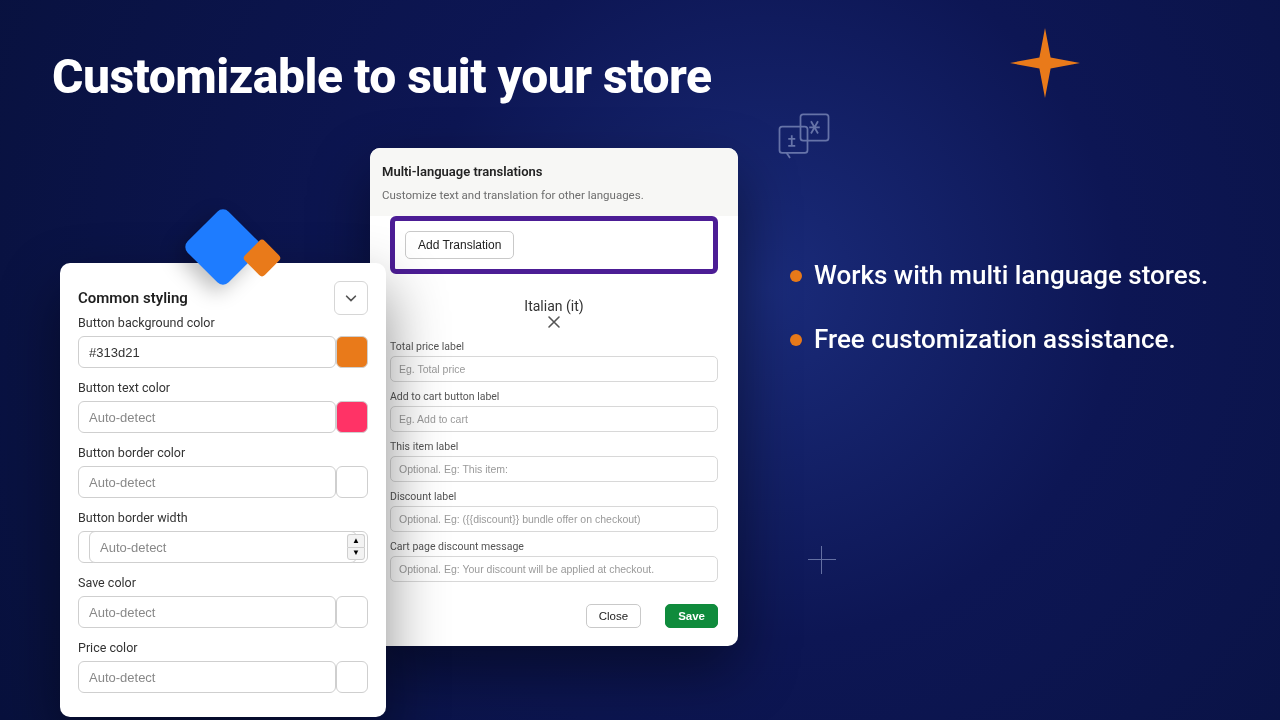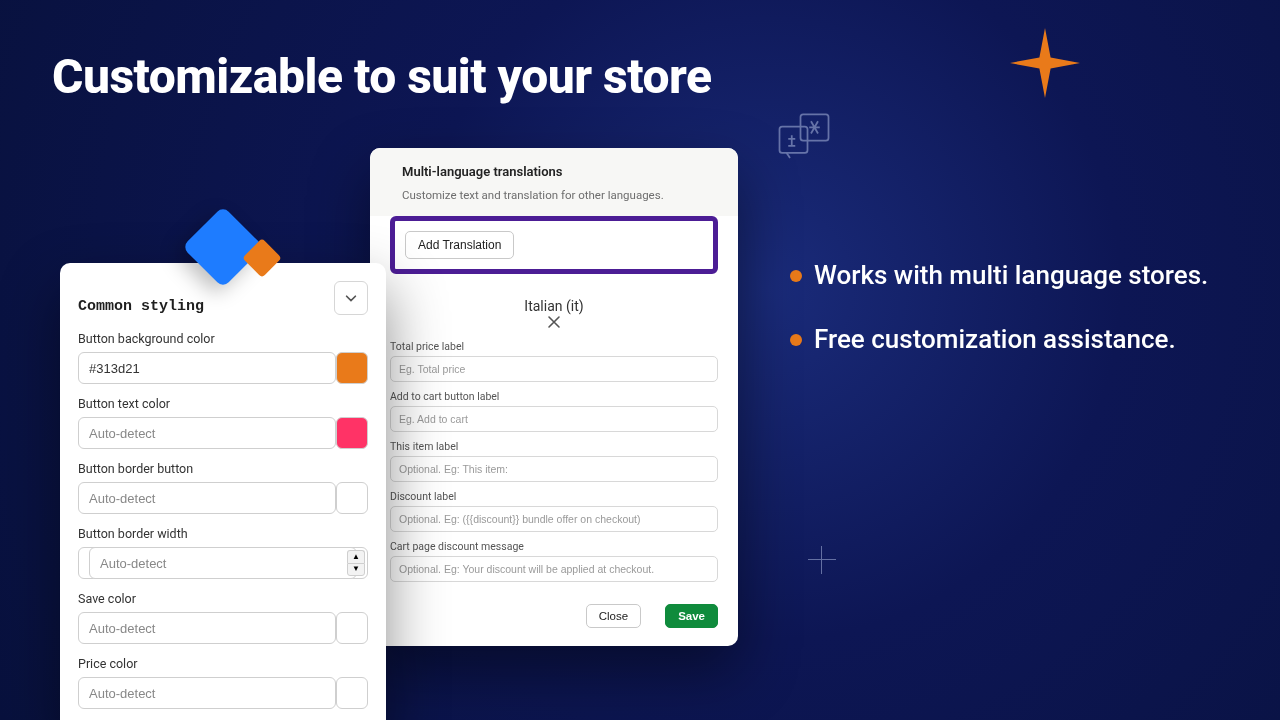--- a/index.html
+++ b/index.html
@@ -58,21 +58,21 @@
 
   
   .panel {
     position:absolute; background:#fff; color:#222; border-radius:10px;
     box-shadow: 0 25px 60px rgba(0,0,0,.45);
   }
   .panel.styling { top:263px; left:60px; width:326px; padding:18px 18px 24px; z-index:2; }
   .panel.translations { top:148px; left:370px; width:368px; z-index:1; }
 
   
-  .styling .hdr { display:flex; justify-content:space-between; align-items:flex-end; margin-bottom:16px;font-family:Liberation Mono, monospace;}
+  .styling .hdr { display:flex; justify-content:space-between; align-items:center; }
   .styling .hdr .title { font-size:15px; font-weight:600; color:#1f1f1f;}
   .collapse-btn {
     width:34px; height:34px; border:1px solid #d6d6d6; border-radius:6px;
     display:flex; align-items:center; justify-content:center; background:#fff; cursor:pointer;
   }
   .collapse-btn svg{width:14px;height:14px;}
   .field { margin-bottom:12px; }
   .field label { display:block; font-size:12.5px; color:#333; margin-bottom:6px; }
   .input-row { display:flex; gap:0; }
   .input-row input[type=text], .input-row .num-wrap {
@@ -82,21 +82,21 @@
   .input-row input::placeholder{color:#888;}
   .swatch { width:32px; height:32px; border:1px solid #cfcfcf; border-radius:6px; flex:none;}
   .num-wrap{ position:relative; display:flex; align-items:center;}
   .num-wrap input{ border:none; width:100%; height:100%; outline:none; font-size:13px; color:#666; background:transparent;}
   .num-steps{ position:absolute; right:2px; top:2px; bottom:2px; width:18px; display:flex; flex-direction:column;}
   .num-steps button{ flex:1; border:1px solid #cfcfcf; background:#f3f3f3; font-size:8px; line-height:1; padding:0; cursor:pointer;}
   .num-steps button:first-child{border-bottom:none; border-radius:3px 3px 0 0;}
   .num-steps button:last-child{border-radius:0 0 3px 3px;}
 
   
-  .translations .sec { padding:16px 32px 12px; }
+  .translations .sec { padding:16px 12px 12px; }
   .translations .sec.shade { background:#f7f7f5; border-radius:10px 10px 0 0;}
   .translations .sec .stitle { font-size:13px; font-weight:600; color:#222; margin-bottom:8px;}
   .translations .sec .sdesc { font-size:11.5px; color:#6e6e6e; line-height:1.5;}
   .translations .addbar { padding:0 20px 10px;}
   .translations .addbar-inner{ border:5px solid #4c1d95; border-radius:6px; padding:10px;}
   .btn {
     display:inline-flex; align-items:center; justify-content:center;
     border:1px solid #c9c9c9; background:#fff; color:#222; font-size:12px;
     padding:6px 12px; border-radius:5px; cursor:pointer;
   }
@@ -169,21 +169,21 @@
 
   <div class="field">
     <label>Button text color</label>
     <div class="input-row">
       <input type="text" placeholder="Auto-detect" style="">
       <div class="swatch" style="background:#ff3366"></div>
     </div>
   </div>
 
   <div class="field">
-    <label>Button border button</label>
+    <label>Button border color</label>
     <div class="input-row">
       <input type="text" placeholder="Auto-detect" style="">
       <div class="swatch"></div>
     </div>
   </div>
 
   <div class="field">
     <label>Button border width</label>
     <div class="input-row">
       <div class="num-wrap">

